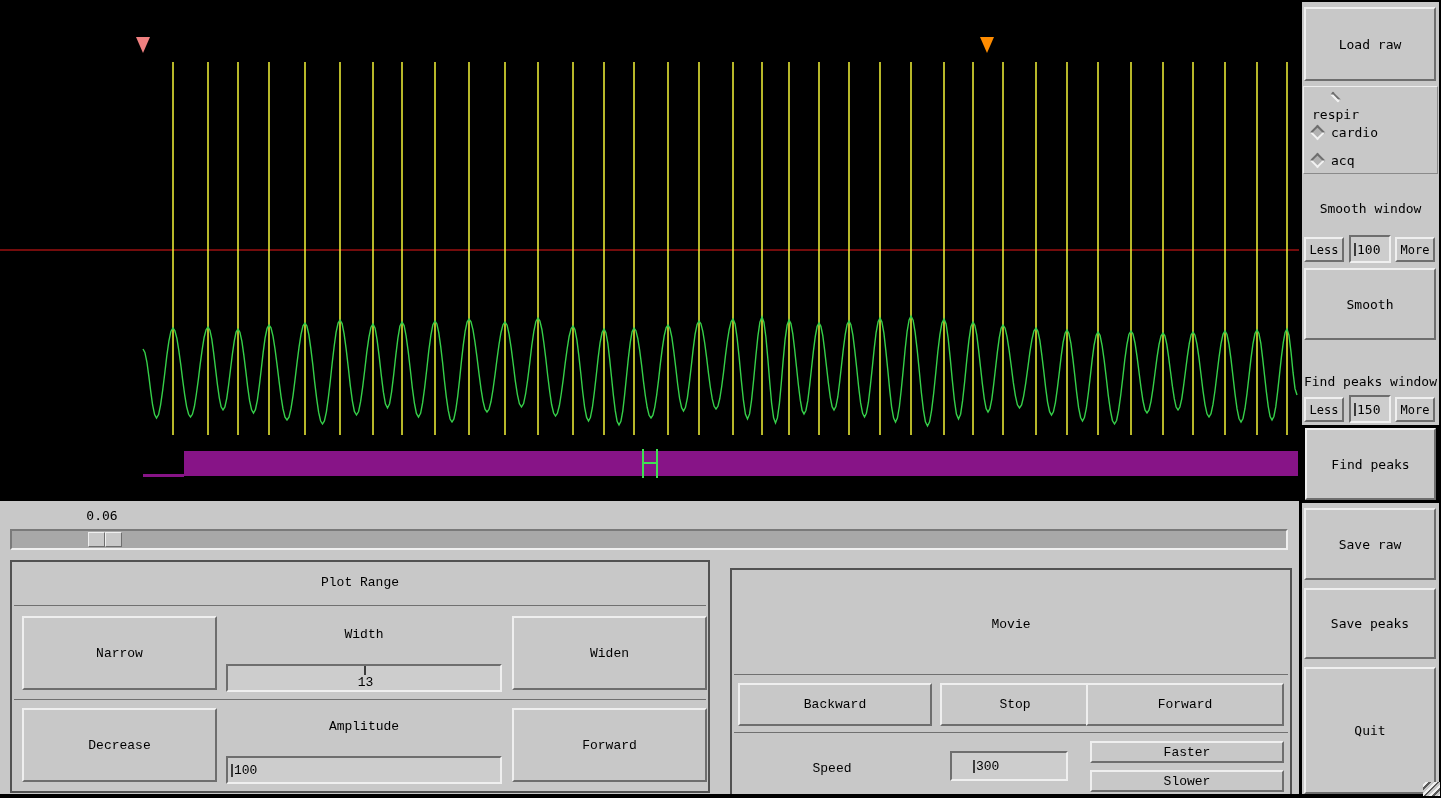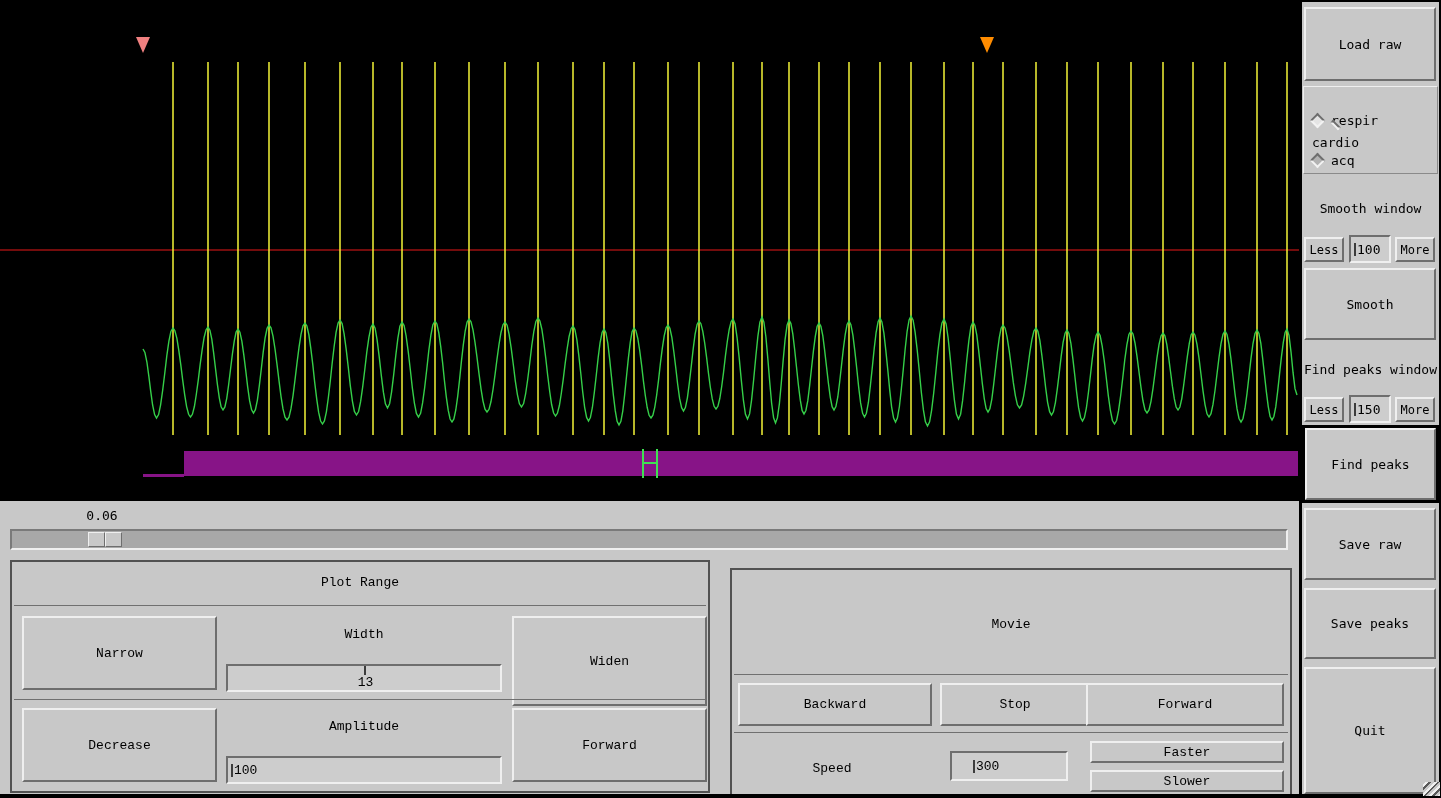--- a/index.html
+++ b/index.html
@@ -117,21 +117,21 @@
     <div class="frame" style="left:10px;top:59px;width:700px;height:233px;">
       <div class="lbl" style="left:0;top:12px;width:100%;height:16px;">Plot Range</div>
       <div class="sep" style="left:2px;top:43px;width:692px;"></div>
 
       <div class="raised btn-big" style="left:10px;top:54px;width:195px;height:74px;">Narrow</div>
       <div class="lbl" style="left:214px;top:64px;width:276px;height:16px;">Width</div>
       <div class="sunken entry" style="position:absolute;left:214px;top:102px;width:276px;height:28px;flex-direction:column;">
         <span class="caret"></span>
         <span>13</span>
       </div>
-      <div class="raised btn-big" style="left:500px;top:54px;width:195px;height:90px;">Widen</div>
+      <div class="raised btn-big" style="left:500px;top:54px;width:195px;height:74px;">Widen</div>
 
       <div class="sep" style="left:2px;top:137px;width:692px;"></div>
 
       <div class="raised btn-big" style="left:10px;top:146px;width:195px;height:74px;">Decrease</div>
       <div class="lbl" style="left:214px;top:156px;width:276px;height:16px;">Amplitude</div>
       <div class="sunken entry" style="position:absolute;left:214px;top:194px;width:276px;height:28px;">
         <span class="caret"></span>
         <span>100</span>
       </div>
       <div class="raised btn-big" style="left:500px;top:146px;width:195px;height:74px;">Forward</div>
@@ -154,45 +154,45 @@
       </div>
       <div class="raised btn-big" style="left:358px;top:171px;width:194px;height:22px;">Faster</div>
       <div class="raised btn-big" style="left:358px;top:200px;width:194px;height:22px;">Slower</div>
     </div>
   </div>
 
   <div class="sidebar">
     <div class="raised sb-btn" style="top:5px;height:74px;">Load raw</div>
 
     <div class="radio-frame">
-      <div class="radio-item sel" style="top:24px;">
+      <div class="radio-item sel" style="top:8px;flex-direction:column;">
         <span class="diamond"></span>
         <span>respir</span>
       </div>
-      <div class="radio-item" style="top:36px;flex-direction:column;">
+      <div class="radio-item" style="top:36px;">
         <span class="diamond"></span>
         <span>cardio</span>
       </div>
       <div class="radio-item" style="top:64px;">
         <span class="diamond"></span>
         <span>acq</span>
       </div>
     </div>
 
     <div class="lbl" style="left:0;top:198px;width:137px;height:16px;">Smooth window</div>
     <div class="raised" style="position:absolute;left:2px;top:235px;width:40px;height:25px;font-size:12px;">Less</div>
     <div class="sunken entry" style="position:absolute;left:47px;top:233px;width:42px;height:28px;">
       <span class="caret"></span>
       <span>100</span>
     </div>
     <div class="raised" style="position:absolute;left:93px;top:235px;width:40px;height:25px;font-size:12px;">More</div>
 
     <div class="raised sb-btn" style="top:266px;height:72px;">Smooth</div>
 
-    <div class="lbl" style="left:0;top:359px;width:137px;height:16px;text-align:right;">Find peaks window</div>
+    <div class="lbl" style="left:0;top:371px;width:137px;height:16px;text-align:right;">Find peaks window</div>
     <div class="raised" style="position:absolute;left:2px;top:395px;width:40px;height:25px;font-size:12px;">Less</div>
     <div class="sunken entry" style="position:absolute;left:47px;top:393px;width:42px;height:28px;">
       <span class="caret"></span>
       <span>150</span>
     </div>
     <div class="raised" style="position:absolute;left:93px;top:395px;width:40px;height:25px;font-size:12px;">More</div>
 
     <div class="focus-ring">
       <div class="raised inner">Find peaks</div>
     </div>

